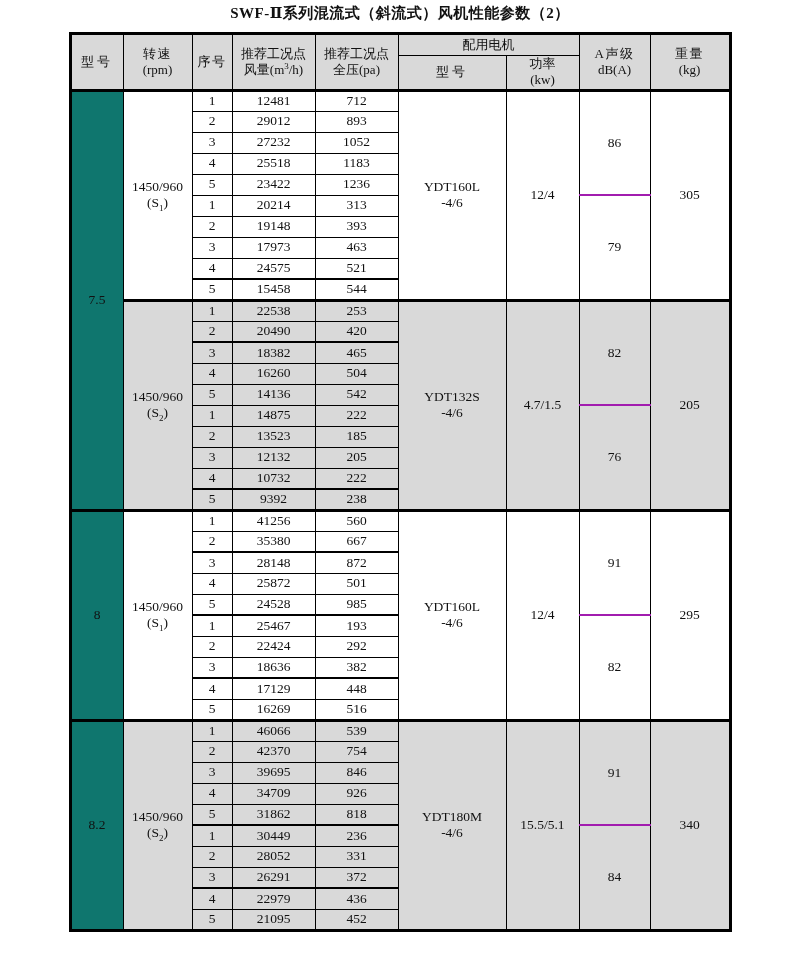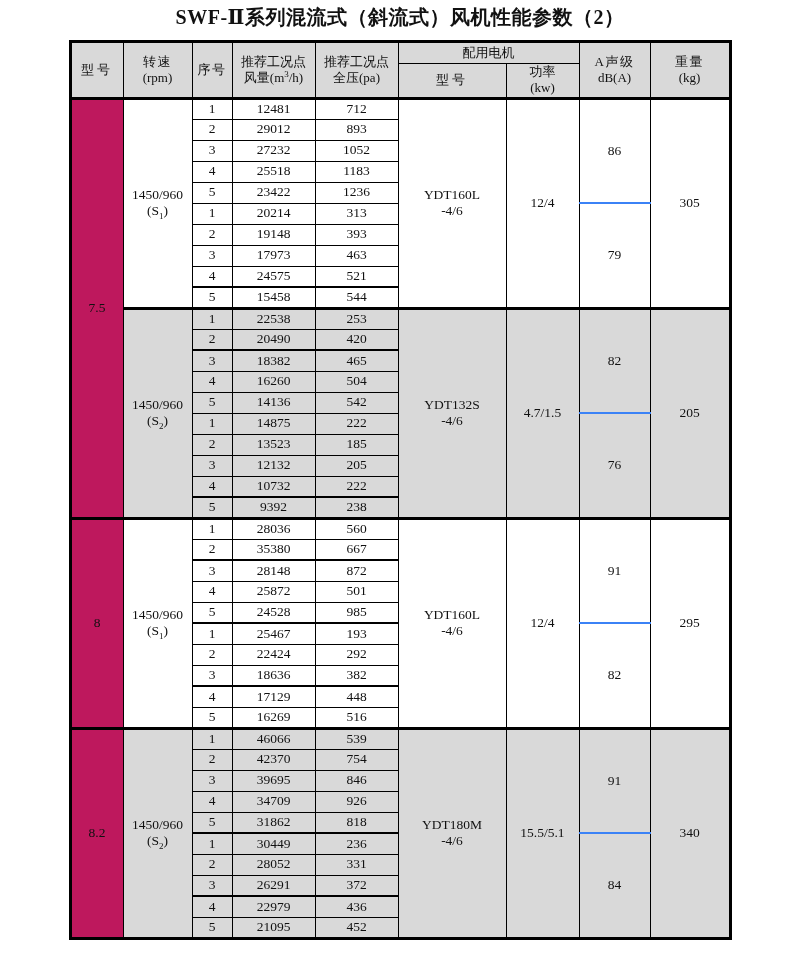--- a/index.html
+++ b/index.html
@@ -4,43 +4,43 @@
 <style>
   * { box-sizing: border-box; }
   html, body { margin: 0; padding: 0; background: #ffffff; }
   .page {
     width: 800px; height: 955px; background: #ffffff;
     font-family: "Liberation Serif", "DejaVu Serif", serif;
     color: #111111; position: relative; overflow: hidden;
   }
   .title {
     margin: 0; padding-top: 4px; text-align: center;
-    font-size: 20px; font-weight: bold; letter-spacing: 0.5px;
+    font-size: 15px; font-weight: bold; letter-spacing: 0.5px;
   }
   .spec-table {
     margin: 9px auto 0; border-collapse: collapse; table-layout: fixed;
     width: 660px; height: 898px; border: 3px solid #000;
   }
   th, td {
     border: 1px solid #000; text-align: center; vertical-align: middle;
     padding: 0; overflow: hidden;
   }
   thead th {
     background: #d9d9d9; font-weight: normal;
     font-size: 13px; line-height: 1.25;
   }
   thead tr.hdr-top { height: 22px; }
   thead tr.hdr-sub { height: 28px; }
   tbody tr { height: 21px; }
   tbody td { font-size: 13.5px; line-height: 1.2; }
-  .model-col { background: #be185d; }
+  .model-col { background: #0f766e; }
   .shaded { background: #d9d9d9; }
   .sec-first { border-top: 3px solid #000; }
   .thick-b { border-bottom: 2px solid #000; }
-  .noise-div { border-bottom: 2px solid #3b82f6; }
+  .noise-div { border-bottom: 2px solid #a21caf; }
   sub, sup { font-size: 9px; line-height: 0; }
   .sp { letter-spacing: 3px; }
   .sp1 { letter-spacing: 1.5px; }
 </style>
 </head>
 <body>
 
 <div class="page">
   <h1 class="title">SWF-Ⅱ系列混流式（斜流式）风机性能参数（2）</h1>
 
@@ -183,21 +183,21 @@
         </tr>
         <tr>
           <td class="shaded">5</td>
           <td class="shaded">9392</td>
           <td class="shaded">238</td>
         </tr>
         <tr>
           <td class="model-col sec-first" rowspan="10">8</td>
           <td class="sec-first" rowspan="10"><span>1450/960</span><br><span><span>(S</span><sub>1</sub><span>)</span></span></td>
           <td class="sec-first">1</td>
-          <td class="sec-first">28036</td>
+          <td class="sec-first">41256</td>
           <td class="sec-first">560</td>
           <td class="sec-first" rowspan="10"><span>YDT160L</span><br><span>-4/6</span></td>
           <td class="sec-first" rowspan="10">12/4</td>
           <td class="noise-div sec-first" rowspan="5">91</td>
           <td class="sec-first" rowspan="10">295</td>
         </tr>
         <tr>
           <td class="thick-b">2</td>
           <td class="thick-b">35380</td>
           <td class="thick-b">667</td>

